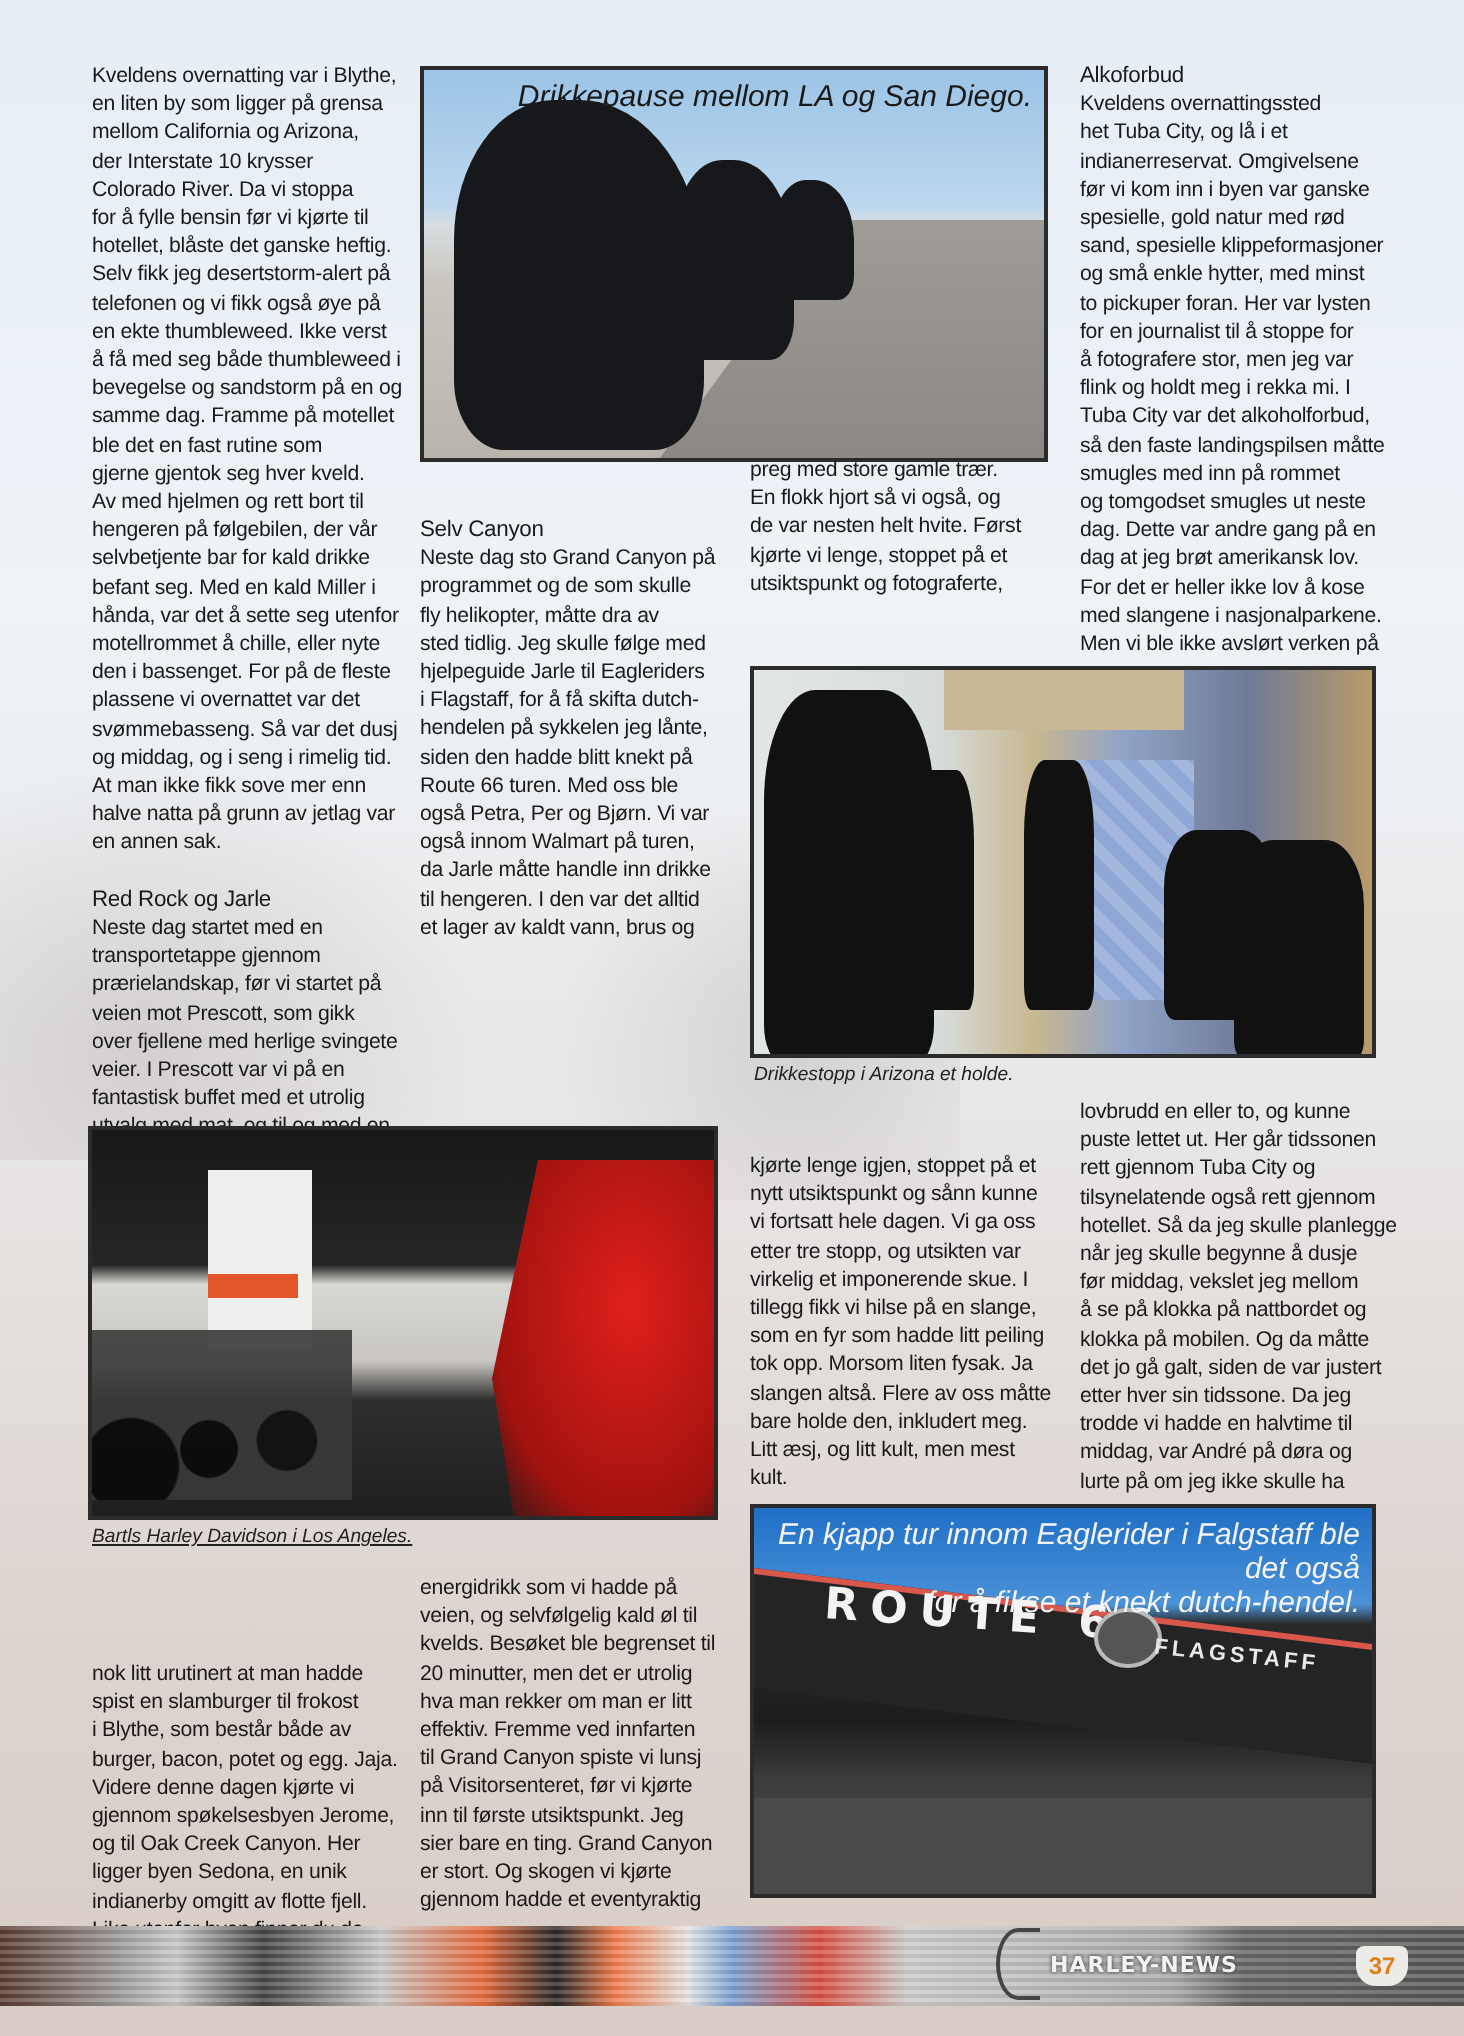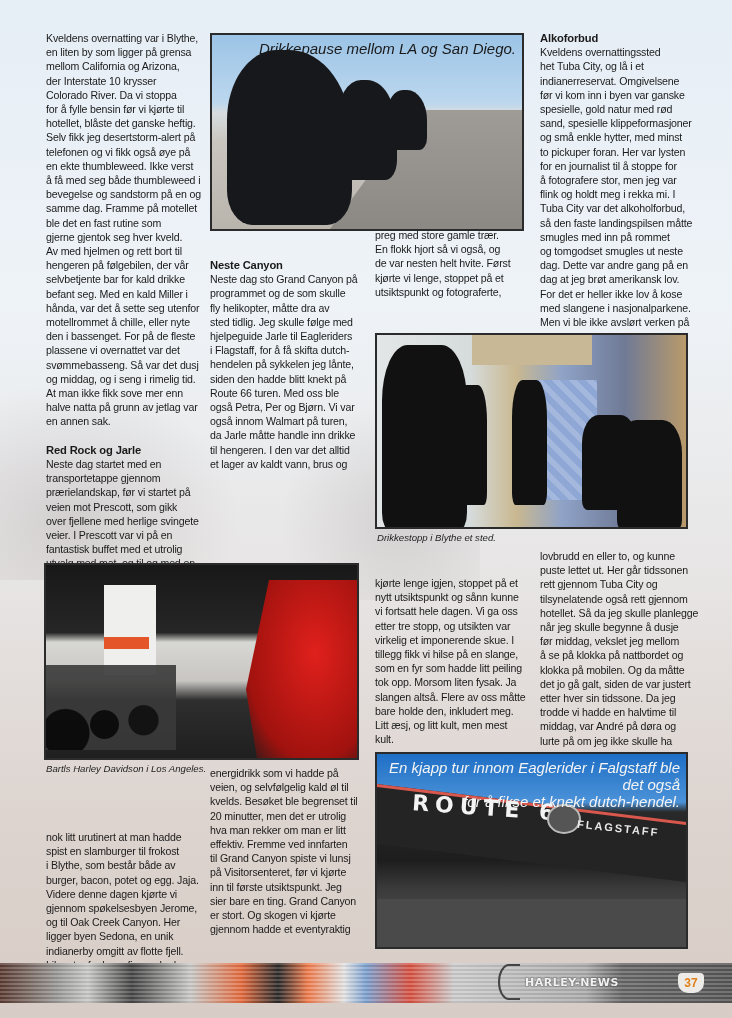--- a/index.html
+++ b/index.html
@@ -20,21 +20,21 @@
   }
   .col {
     position: absolute;
     font-size: 10.6px;
     line-height: 14.2px;
     letter-spacing: -0.15px;
   }
   .col p { white-space: pre-line; }
   .col h3 {
     font-size: 11.2px;
-    font-weight: bold;
+    font-weight: normal;
     line-height: 14.2px;
     margin-top: 14px;
   }
   .col h3.first { margin-top: 0; }
   .photo {
     position: absolute;
     border: 2px solid #2b2b2b;
     overflow: hidden;
   }
   .caption-in {
@@ -154,21 +154,21 @@
 
 <div class="photo p1">
   <div class="road"></div>
   <div class="bike" style="left:15px; top:15px; width:125px; height:175px;"></div>
   <div class="bike" style="left:125px; top:45px; width:60px; height:100px;"></div>
   <div class="bike" style="left:175px; top:55px; width:40px; height:60px;"></div>
   <div class="caption-in" style="right:6px; top:5px; color:#1a1a1a;">Drikkepause mellom LA og San Diego.</div>
 </div>
 
 <div class="col" style="left:210px; top:244px; width:160px;">
-  <h3>Neste Canyon</h3>
+  <h3>Selv Canyon</h3>
   <p>Neste dag sto Grand Canyon på
 programmet og de som skulle
 fly helikopter, måtte dra av
 sted tidlig. Jeg skulle følge med
 hjelpeguide Jarle til Eagleriders
 i Flagstaff, for å få skifta dutch-
 hendelen på sykkelen jeg lånte,
 siden den hadde blitt knekt på
 Route 66 turen. Med oss ble
 også Petra, Per og Bjørn. Vi var
@@ -212,21 +212,21 @@
 
 <div class="photo p2">
   <div class="roof"></div>
   <div class="fridge"></div>
   <div class="person" style="left:5px; top:10px; width:85px; height:186px;"></div>
   <div class="person" style="left:80px; top:50px; width:30px; height:120px;"></div>
   <div class="person" style="left:135px; top:45px; width:35px; height:125px;"></div>
   <div class="person" style="left:205px; top:80px; width:55px; height:95px;"></div>
   <div class="person" style="left:240px; top:85px; width:65px; height:111px;"></div>
 </div>
-<div class="caption-out" style="left:377px; top:532px;">Drikkestopp i Blythe et sted.</div>
+<div class="caption-out" style="left:377px; top:532px;">Drikkestopp i Arizona et holde.</div>
 
 <div class="col" style="left:375px; top:576px; width:160px;">
   <p>kjørte lenge igjen, stoppet på et
 nytt utsiktspunkt og sånn kunne
 vi fortsatt hele dagen. Vi ga oss
 etter tre stopp, og utsikten var
 virkelig et imponerende skue. I
 tillegg fikk vi hilse på en slange,
 som  en fyr som  hadde litt peiling
 tok opp. Morsom liten fysak. Ja
@@ -252,38 +252,38 @@
 middag, var André på døra og
 lurte på om jeg ikke skulle ha</p>
 </div>
 
 <div class="photo p3">
   <div class="pillar"></div>
   <div class="orange"></div>
   <div class="bikes"></div>
   <div class="red"></div>
 </div>
-<div class="caption-out" style="left:46px; top:763px;">Bartls Harley Davidson i Los Angeles.</div>
+<div class="caption-out" style="left:46px; top:763px;text-decoration:underline;">Bartls Harley Davidson i Los Angeles.</div>
 
 <div class="col" style="left:46px; top:790px; width:165px;margin-top:40px;">
   <p>nok litt urutinert at man hadde
 spist en slamburger til frokost
 i Blythe, som består både av
 burger, bacon, potet og egg. Jaja.
 Videre denne dagen kjørte vi
 gjennom spøkelsesbyen Jerome,
 og til Oak Creek Canyon. Her
 ligger byen Sedona, en unik
 indianerby omgitt av flotte fjell.
 Like utenfor byen finner du de
 røde klippene, Red Rock, hvor
 mange kjente westernfilmer er</p>
 </div>
 
-<div class="col" style="left:210px; top:766px; width:165px;">
+<div class="col" style="left:210px; top:787px; width:165px;">
   <p>energidrikk som vi hadde på
 veien, og selvfølgelig kald øl til
 kvelds. Besøket ble begrenset til
 20 minutter, men det er utrolig
 hva man rekker om man er litt
 effektiv. Fremme ved innfarten
 til Grand Canyon spiste vi lunsj
 på Visitorsenteret, før vi kjørte
 inn til første utsiktspunkt. Jeg
 sier bare en ting. Grand Canyon

